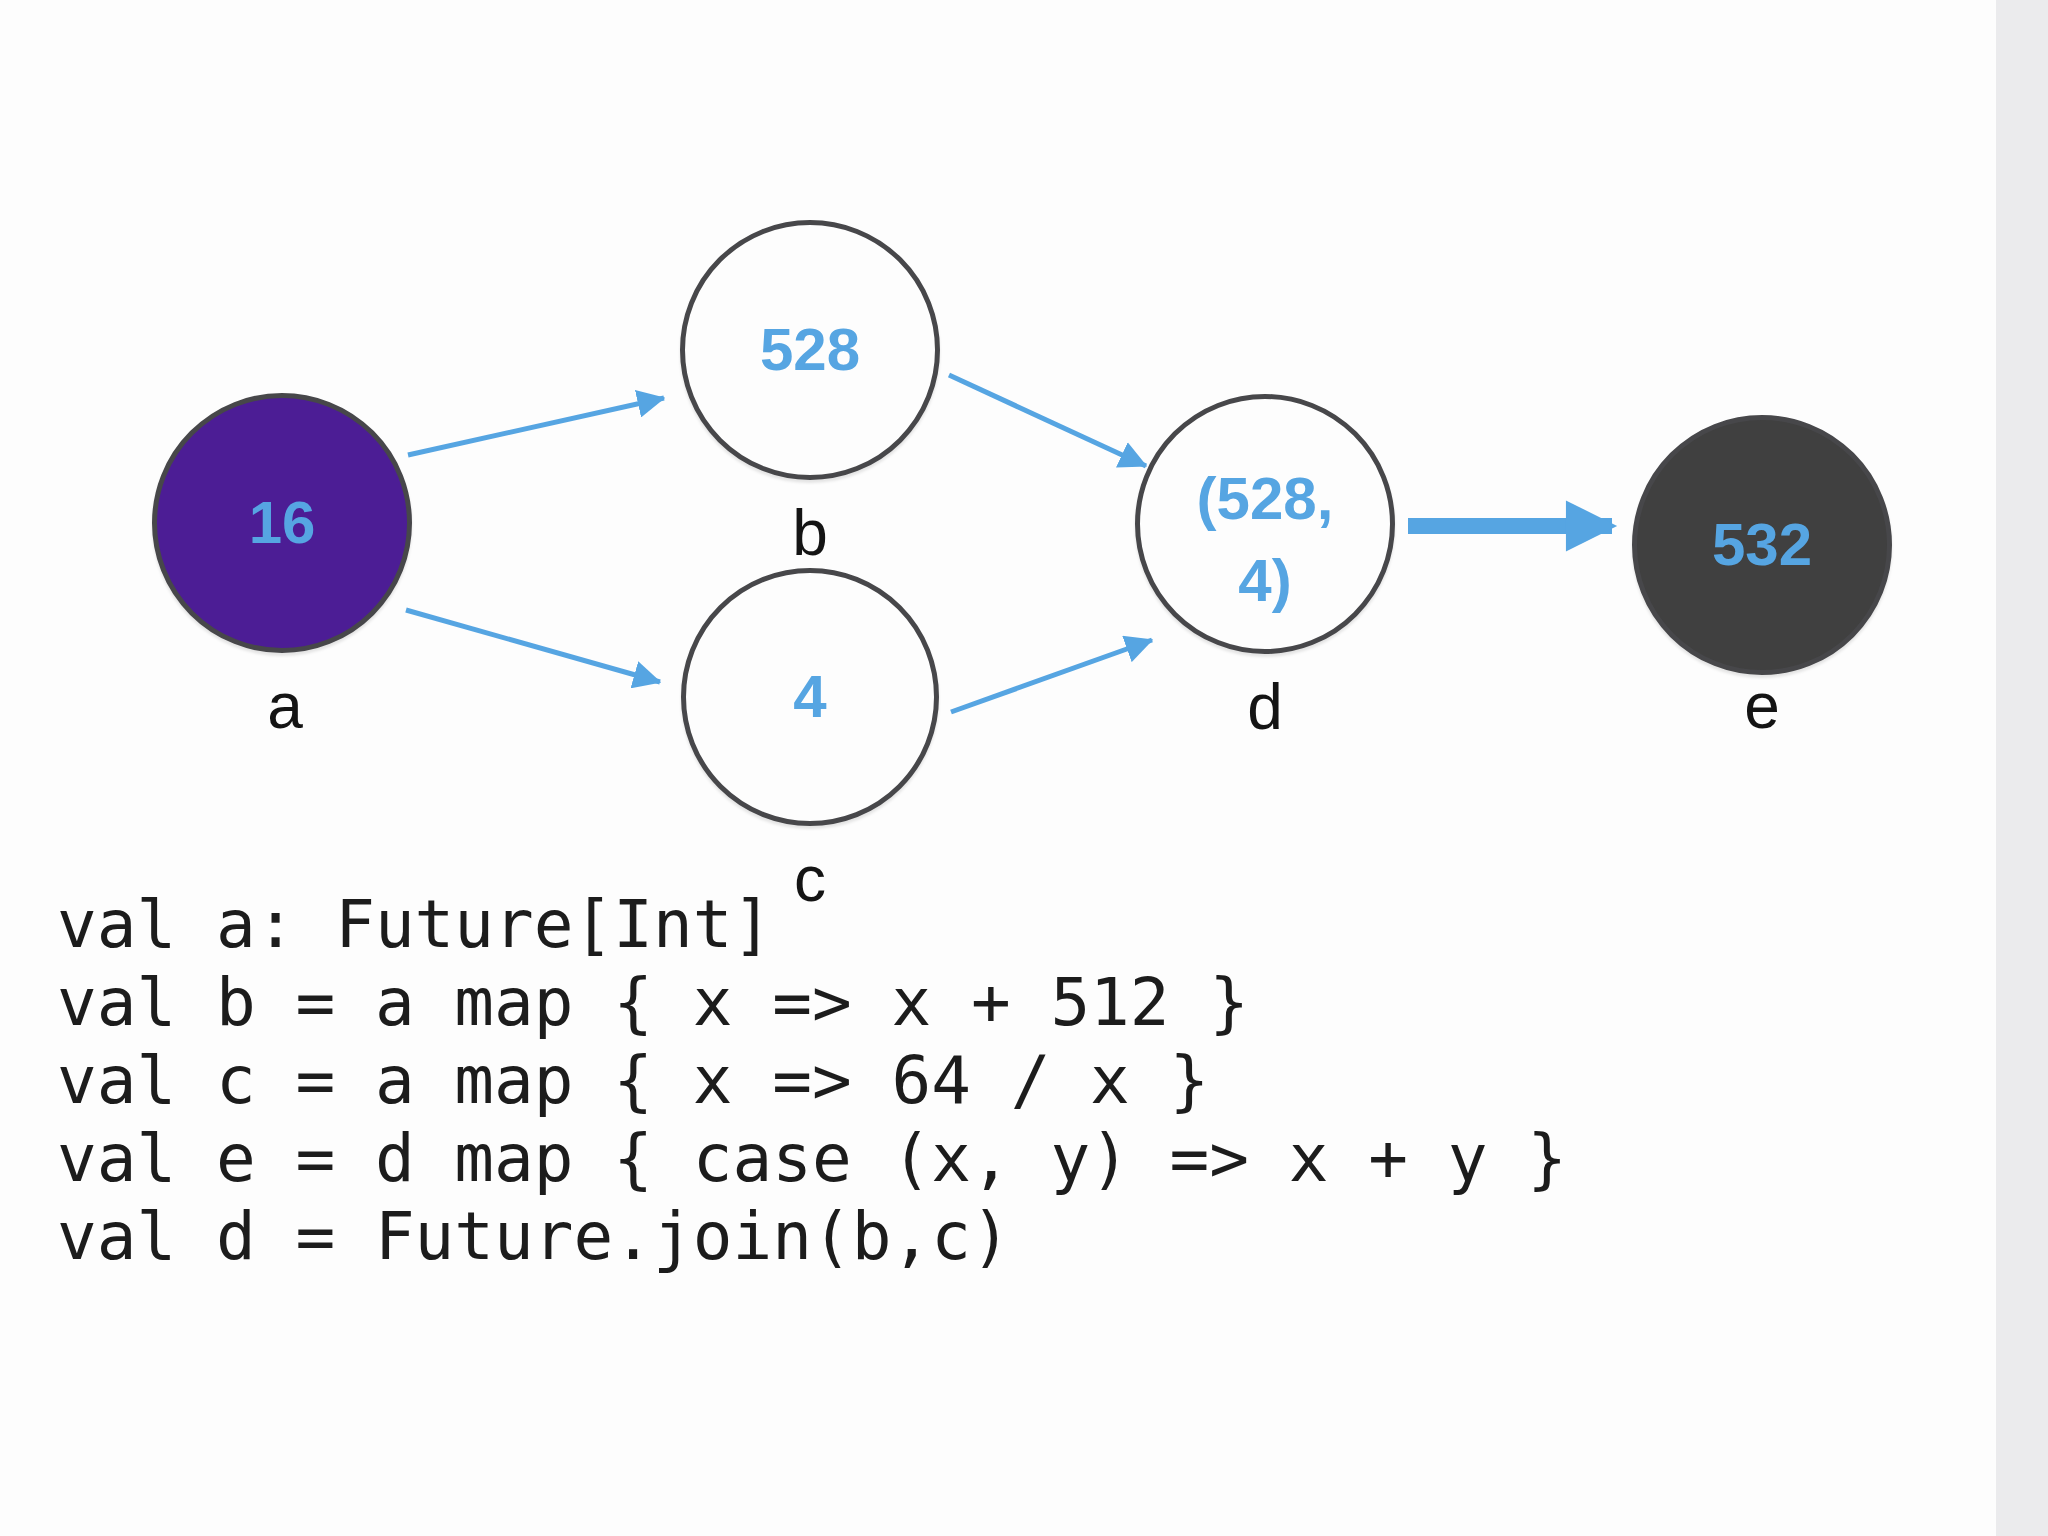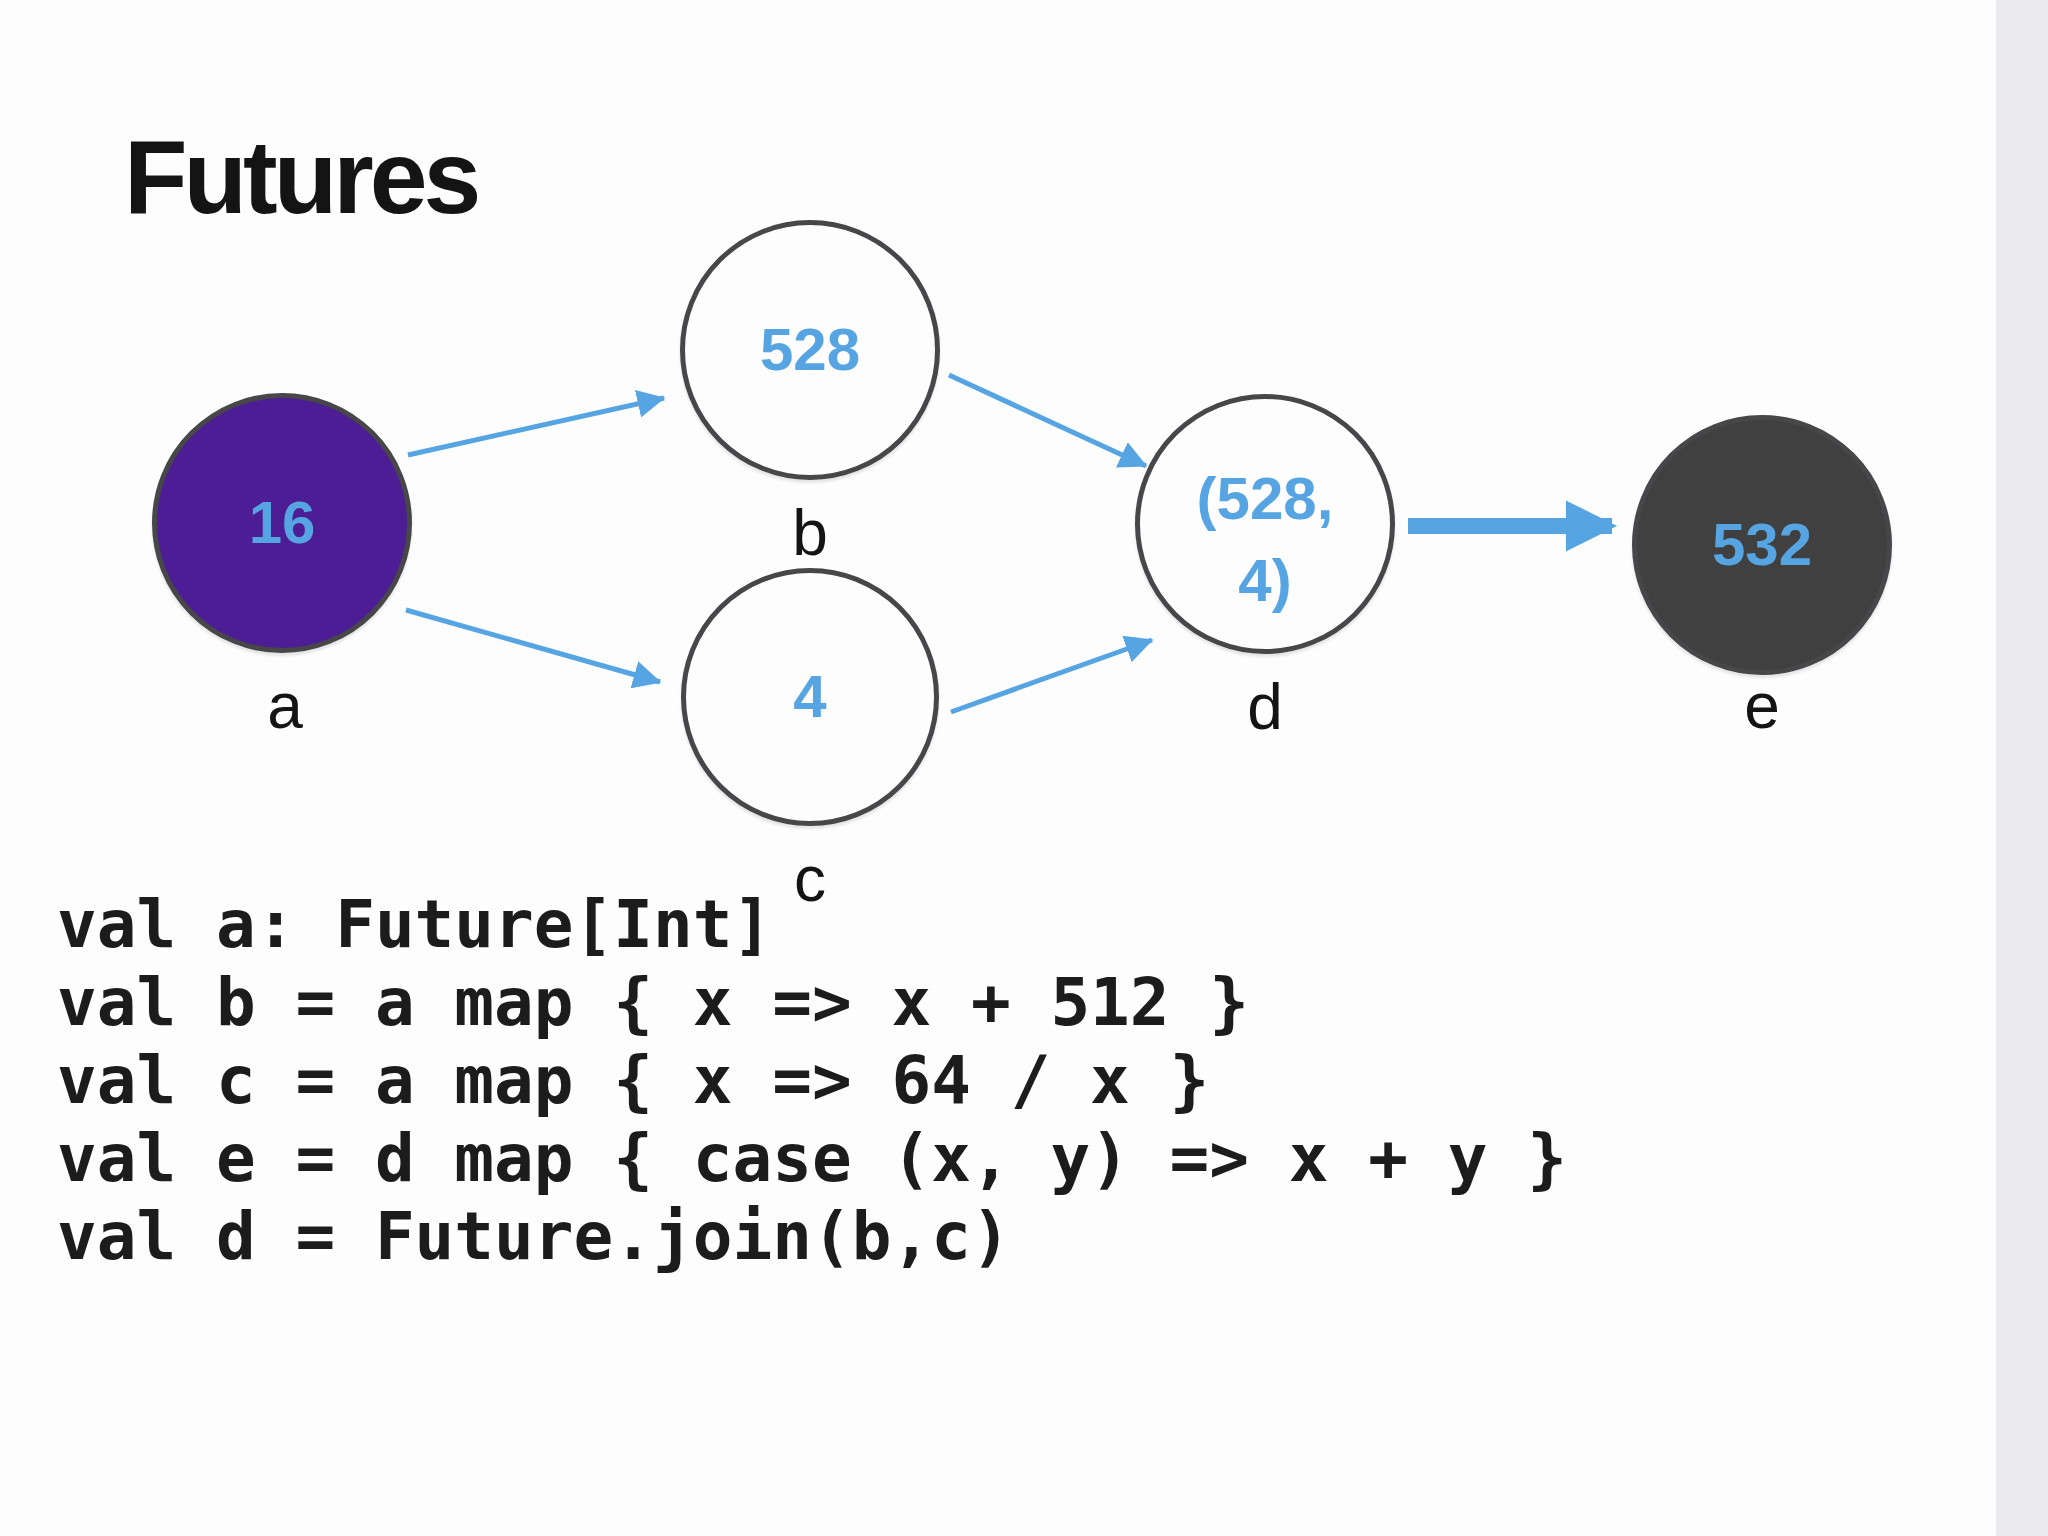--- a/index.html
+++ b/index.html
@@ -53,38 +53,37 @@
     text-align: center;
     font-size: 64px;
     font-weight: 400;
     color: #141414;
   }
   .code-block {
     position: absolute;
     left: 57px;
     top: 886px;
     font-family: "DejaVu Sans Mono", monospace;
-    font-weight: bold;
+    font-weight: normal;
     font-size: 66px;
     line-height: 78px;
     color: #1c1c1c;
     white-space: pre;
   }
   .right-strip {
     position: absolute;
     left: 1996px; top: 0;
     width: 52px; height: 1536px;
     background: #ebebed;
   }
 </style>
 </head>
 <body>
 
 <div class="slide">
-  <h1 class="page-title">Futures</h1>
 
   <svg id="edges-layer" viewBox="0 0 2048 1536" xmlns="http://www.w3.org/2000/svg">
     <defs>
       <marker id="head-thin" viewBox="0 0 10 10" refX="9.5" refY="5" markerWidth="5.6" markerHeight="5.6" orient="auto-start-reverse">
         <path d="M 0 0 L 10 5 L 0 10 z" fill="#56a5e2"></path>
       </marker>
       <marker id="head-thick" viewBox="0 0 10 10" refX="9" refY="5" markerWidth="3.4" markerHeight="3.2" orient="auto-start-reverse">
         <path d="M 0 0 L 10 5 L 0 10 z" fill="#56a5e2"></path>
       </marker>
     </defs>

